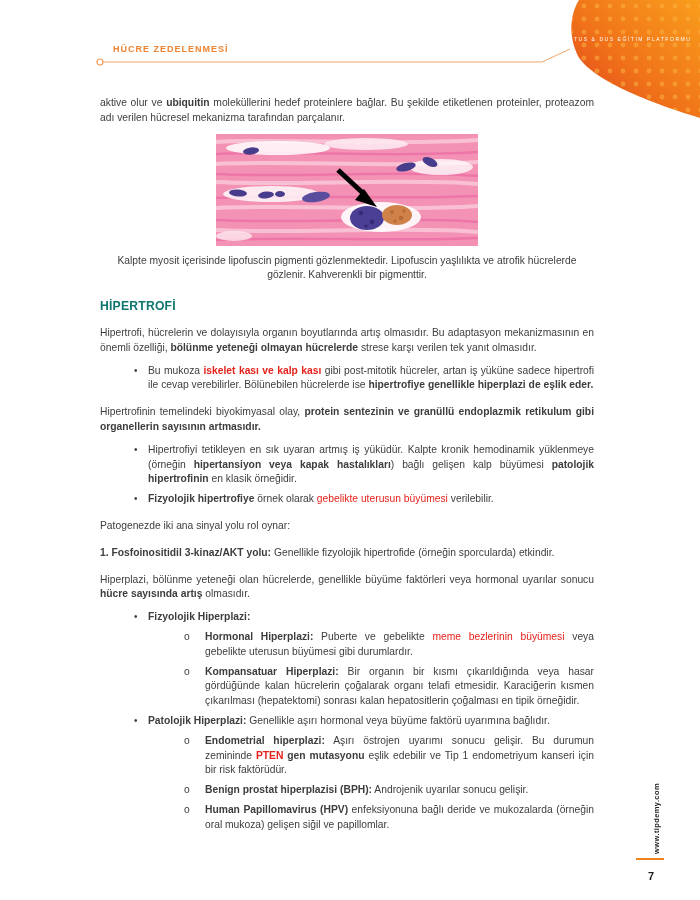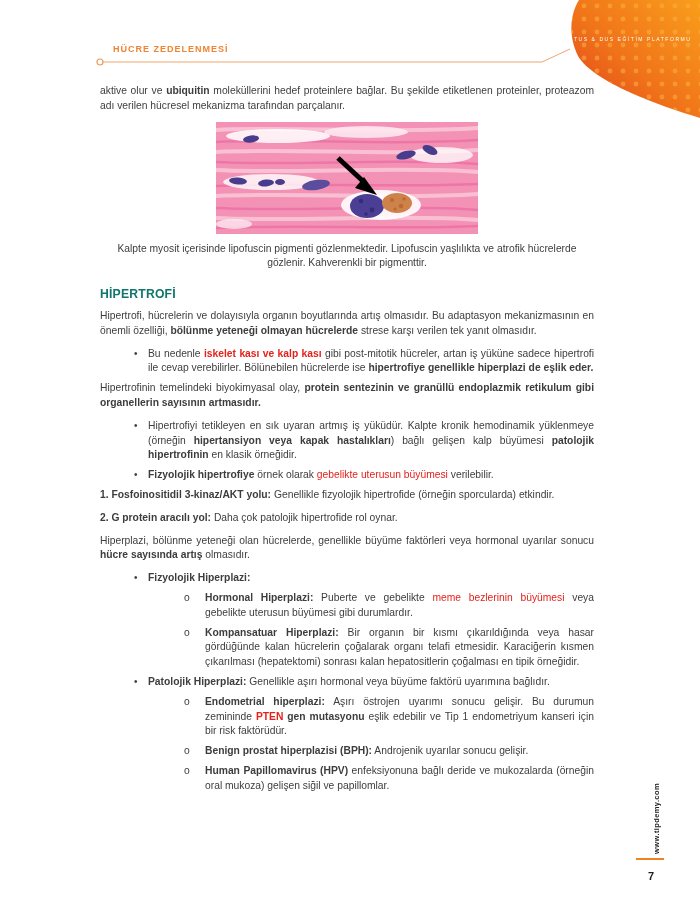--- a/index.html
+++ b/index.html
@@ -14,21 +14,21 @@
   }
   .header-rule{position:absolute;left:94px;top:44px;overflow:visible;}
   
   .logo-block{position:absolute;top:0;right:0;width:135px;height:122px;}
   .logo-content{position:absolute;top:33px;right:8px;width:122px;}
   .logo-row{display:flex;align-items:center;}
   .brand{color:#fff;font-size:16.5px;font-weight:700;letter-spacing:.5px;margin-left:3px;}
   .tagline{color:#fff;font-size:5px;letter-spacing:1.55px;margin-top:3px;margin-left:4px;white-space:nowrap;}
   
   .content{position:absolute;left:100px;top:84px;width:494px;font-size:10.3px;line-height:14.8px;}
-  .para{text-align:justify;margin:0 0 8px 0;}
+  .para{text-align:justify;margin:12px 0 8px 0;}
   .figure-wrap{width:262px;margin:4px auto 8px auto;}
   .figure-wrap svg{display:block;}
   .caption{width:480px;margin:0 auto 12px auto;text-align:center;}
   .section-heading{color:#0f766e;font-weight:700;font-size:12.2px;margin:16px 0 7px 0;letter-spacing:.2px;}
   .bullet{display:flex;margin:0 0 5px 0;}
   .bullet .marker{flex:none;}
   .l1{margin-left:34px;}
   .l1 .marker{width:14px;font-size:10px;}
   .l2{margin-left:84px;}
   .l2 .marker{width:21px;}
@@ -133,33 +133,33 @@
       </svg>
     </div>
 
     <div class="caption">Kalpte myosit içerisinde lipofuscin pigmenti gözlenmektedir. Lipofuscin yaşlılıkta ve atrofik hücrelerde gözlenir. Kahverenkli bir pigmenttir.</div>
 
     <div id="content-blocks">
         <div class="section-heading">HİPERTROFİ</div>
         <div class="para"><span>Hipertrofi, hücrelerin ve dolayısıyla organın boyutlarında artış olmasıdır. Bu adaptasyon mekanizmasının en önemli özelliği, </span><span class="seg-b">bölünme yeteneği olmayan hücrelerde</span><span> strese karşı verilen tek yanıt olmasıdır.</span></div>
         <div class="bullet l1">
           <span class="marker">•</span>
-          <span class="btext"><span>Bu nedenle </span><span class="seg-rb">iskelet kası ve kalp kası</span><span> gibi post-mitotik hücreler, artan iş yüküne sadece hipertrofi ile cevap verebilirler. Bölünebilen hücrelerde ise </span><span class="seg-b">hipertrofiye genellikle hiperplazi de eşlik eder.</span></span>
+          <span class="btext"><span>Bu mukoza </span><span class="seg-rb">iskelet kası ve kalp kası</span><span> gibi post-mitotik hücreler, artan iş yüküne sadece hipertrofi ile cevap verebilirler. Bölünebilen hücrelerde ise </span><span class="seg-b">hipertrofiye genellikle hiperplazi de eşlik eder.</span></span>
         </div>
         <div class="para"><span>Hipertrofinin temelindeki biyokimyasal olay, </span><span class="seg-b">protein sentezinin ve granüllü endoplazmik retikulum gibi organellerin sayısının artmasıdır.</span></div>
         <div class="bullet l1">
           <span class="marker">•</span>
           <span class="btext"><span>Hipertrofiyi tetikleyen en sık uyaran artmış iş yüküdür. Kalpte kronik hemodinamik yüklenmeye (örneğin </span><span class="seg-b">hipertansiyon veya kapak hastalıkları</span><span>) bağlı gelişen kalp büyümesi </span><span class="seg-b">patolojik hipertrofinin</span><span> en klasik örneğidir.</span></span>
         </div>
         <div class="bullet l1">
           <span class="marker">•</span>
           <span class="btext"><span class="seg-b">Fizyolojik hipertrofiye</span><span> örnek olarak </span><span class="seg-r">gebelikte uterusun büyümesi</span><span> verilebilir.</span></span>
         </div>
+        <div class="para"><span>Patogenezde iki ana sinyal yolu rol oynar:</span></div>
         <div class="para"><span class="seg-b">1. Fosfoinositidil 3-kinaz/AKT yolu:</span><span> Genellikle fizyolojik hipertrofide (örneğin sporcularda) etkindir.</span></div>
-        <div class="para"><span class="seg-b">2. G protein aracılı yol:</span><span> Daha çok patolojik hipertrofide rol oynar.</span></div>
         <div class="para"><span>Hiperplazi, bölünme yeteneği olan hücrelerde, genellikle büyüme faktörleri veya hormonal uyarılar sonucu </span><span class="seg-b">hücre sayısında artış</span><span> olmasıdır.</span></div>
         <div class="bullet l1">
           <span class="marker">•</span>
           <span class="btext"><span class="seg-b">Fizyolojik Hiperplazi:</span></span>
         </div>
         <div class="bullet l2">
           <span class="marker">o</span>
           <span class="btext"><span class="seg-b">Hormonal Hiperplazi:</span><span> Puberte ve gebelikte </span><span class="seg-r">meme bezlerinin büyümesi</span><span> veya gebelikte uterusun büyümesi gibi durumlardır.</span></span>
         </div>
         <div class="bullet l2">

